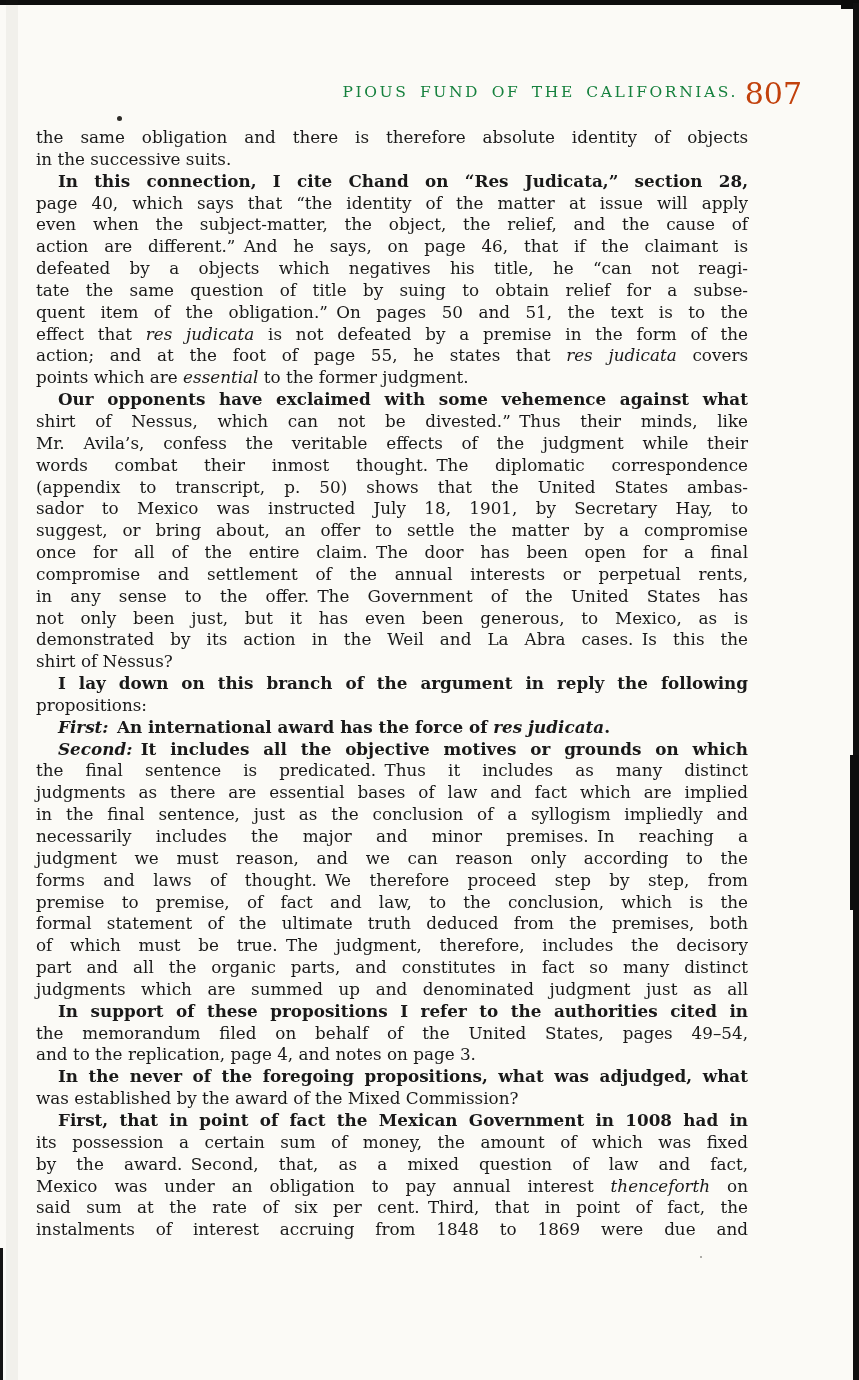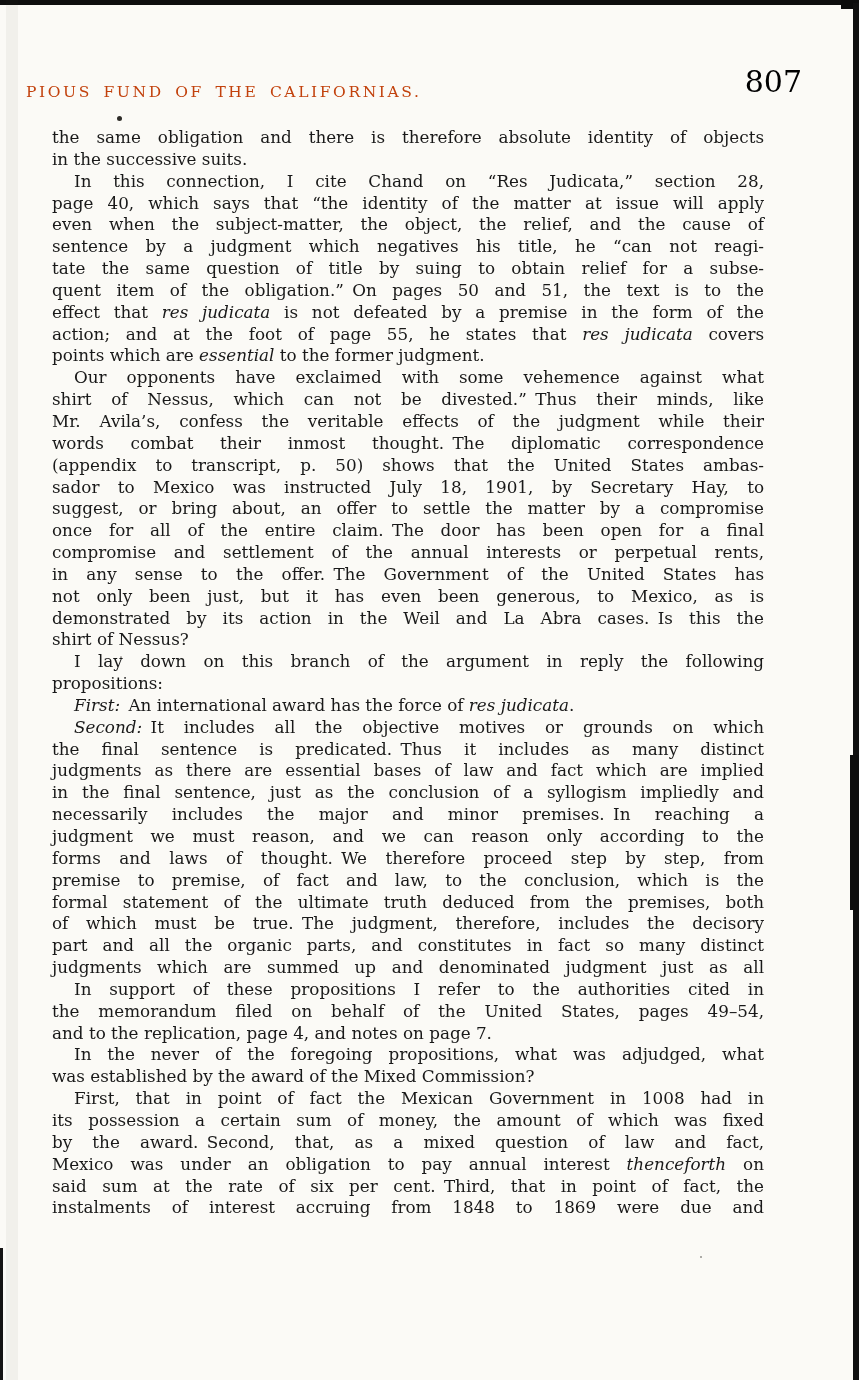--- a/index.html
+++ b/index.html
@@ -23,45 +23,45 @@
   .edge-bottom-left { position: absolute; left: 0; top: 1248px; width: 3px; height: 132px; background: #141414; }
   .left-shadow { position: absolute; left: 6px; top: 0; width: 12px; height: 1380px; background: rgba(60,55,45,0.05); }
   .speck { position: absolute; background: #2e2c28; border-radius: 50%; }
   .speck-1 { left: 117px; top: 116px; width: 5px; height: 5px; }
   .speck-2 { left: 700px; top: 1256px; width: 2px; height: 2px; opacity:.5; }
   .speck-3 { left: 120px; top: 656px; width: 2px; height: 3px; opacity:.45; }
 
   
   .running-head {
     position: absolute; top: 83px; left: 26px; width: 712px;
-    text-align: left;
+    text-align: right;
     font-size: 15.5px; letter-spacing: 2.6px;
-    color: #c2410c;
+    color: #15803d;
     word-spacing: 4px;
   }
   .folio {
-    position: absolute; top: 67px; right: 57px;
-    font-size: 30px; line-height: 1; color: #000000;
+    position: absolute; top: 79px; right: 57px;
+    font-size: 30px; line-height: 1; color: #c2410c;
   }
 
   
   .text-block {
-    position: absolute; left: 52px; top: 127px; width: 712px;
+    position: absolute; left: 36px; top: 127px; width: 712px;
     font-size: 16.8px;
     color: #191919;
   }
   .line {
     height: 21.85px; line-height: 21.85px;
     text-align: justify;
     text-align-last: justify;
     text-justify: inter-word;
     white-space: normal;
     overflow: visible;
   }
-  .line.indent { text-indent: 22px; }
+  .line.indent { text-indent: 22px; font-weight: bold; }
   .line.end { text-align-last: left; }
   .line i { font-style: italic; }
 </style>
 </head>
 <body>
 
 <div class="scan-page">
 
   <div class="edge-top"></div>
   <div class="edge-top-right"></div>
@@ -75,21 +75,22 @@
 
   <div class="running-head">PIOUS FUND OF THE CALIFORNIAS.</div>
   <div class="folio">807</div>
 
   <div class="text-block" id="text-block">
       <div class="line"><span>the same obligation and there is therefore absolute identity of objects</span></div>
       <div class="line end"><span>in the successive suits.</span></div>
       <div class="line indent"><span>In this connection, I cite Chand on “Res Judicata,” section 28,</span></div>
       <div class="line"><span>page 40, which says that “the identity of the matter at issue will apply</span></div>
       <div class="line"><span>even when the subject-matter, the object, the relief, and the cause of</span></div>
-      <div class="line"><span>sentence by a judgment which negatives his title, he “can not reagi-</span></div>
+      <div class="line"><span>action are different.” And he says, on page 46, that if the claimant is</span></div>
+      <div class="line"><span>defeated by a objects which negatives his title, he “can not reagi-</span></div>
       <div class="line"><span>tate the same question of title by suing to obtain relief for a subse-</span></div>
       <div class="line"><span>quent item of the obligation.” On pages 50 and 51, the text is to the</span></div>
       <div class="line"><span>effect that </span><i>res judicata</i><span> is not defeated by a premise in the form of the</span></div>
       <div class="line"><span>action; and at the foot of page 55, he states that </span><i>res judicata</i><span> covers</span></div>
       <div class="line end"><span>points which are </span><i>essential</i><span> to the former judgment.</span></div>
       <div class="line indent"><span>Our opponents have exclaimed with some vehemence against what</span></div>
       <div class="line"><span>shirt of Nessus, which can not be divested.” Thus their minds, like</span></div>
       <div class="line"><span>Mr. Avila’s, confess the veritable effects of the judgment while their</span></div>
       <div class="line"><span>words combat their inmost thought. The diplomatic correspondence</span></div>
       <div class="line"><span>(appendix to transcript, p. 50) shows that the United States ambas-</span></div>
@@ -111,21 +112,21 @@
       <div class="line"><span>necessarily includes the major and minor premises. In reaching a</span></div>
       <div class="line"><span>judgment we must reason, and we can reason only according to the</span></div>
       <div class="line"><span>forms and laws of thought. We therefore proceed step by step, from</span></div>
       <div class="line"><span>premise to premise, of fact and law, to the conclusion, which is the</span></div>
       <div class="line"><span>formal statement of the ultimate truth deduced from the premises, both</span></div>
       <div class="line"><span>of which must be true. The judgment, therefore, includes the decisory</span></div>
       <div class="line"><span>part and all the organic parts, and constitutes in fact so many distinct</span></div>
       <div class="line"><span>judgments which are summed up and denominated judgment just as all</span></div>
       <div class="line indent"><span>In support of these propositions I refer to the authorities cited in</span></div>
       <div class="line"><span>the memorandum filed on behalf of the United States, pages 49–54,</span></div>
-      <div class="line end"><span>and to the replication, page 4, and notes on page 7.</span></div>
+      <div class="line end"><span>and to the replication, page 4, and notes on page 3.</span></div>
       <div class="line indent"><span>In the never of the foregoing propositions, what was adjudged, what</span></div>
       <div class="line end"><span>was established by the award of the Mixed Commission?</span></div>
       <div class="line indent"><span>First, that in point of fact the Mexican Government in 1008 had in</span></div>
       <div class="line"><span>its possession a certain sum of money, the amount of which was fixed</span></div>
       <div class="line"><span>by the award. Second, that, as a mixed question of law and fact,</span></div>
       <div class="line"><span>Mexico was under an obligation to pay annual interest </span><i>thenceforth</i><span> on</span></div>
       <div class="line"><span>said sum at the rate of six per cent. Third, that in point of fact, the</span></div>
       <div class="line"><span>instalments of interest accruing from 1848 to 1869 were due and</span></div>
     </div>
 

